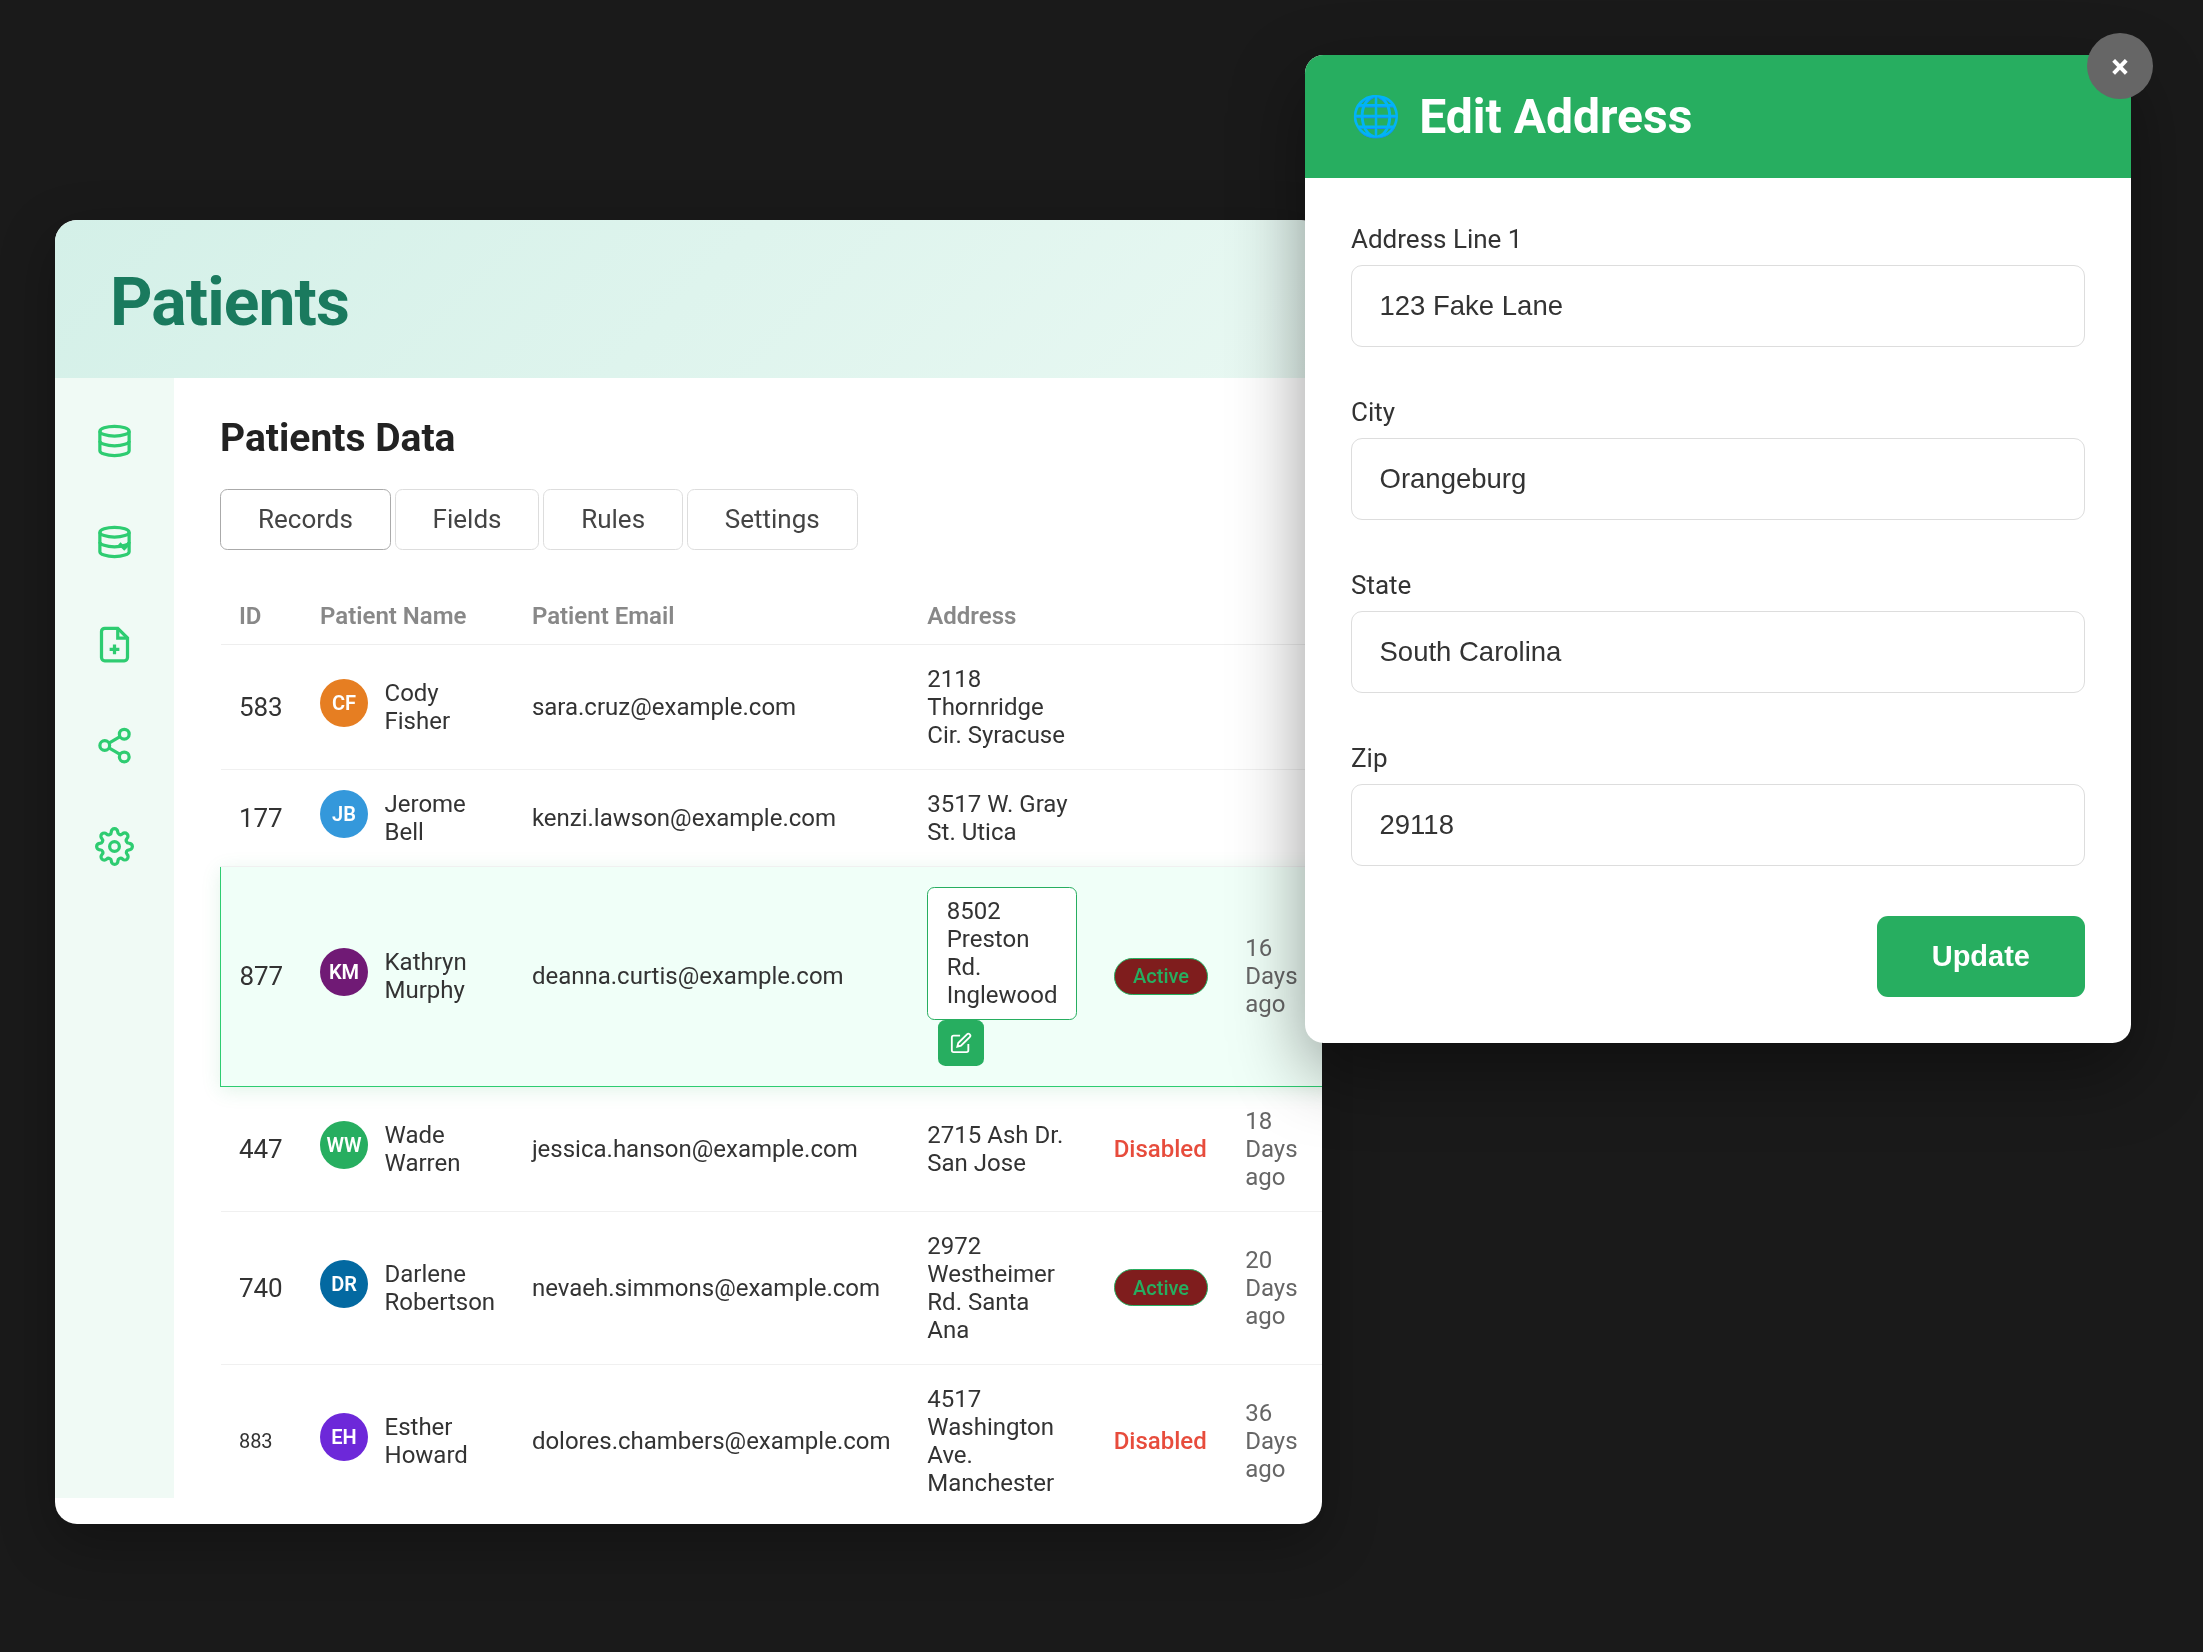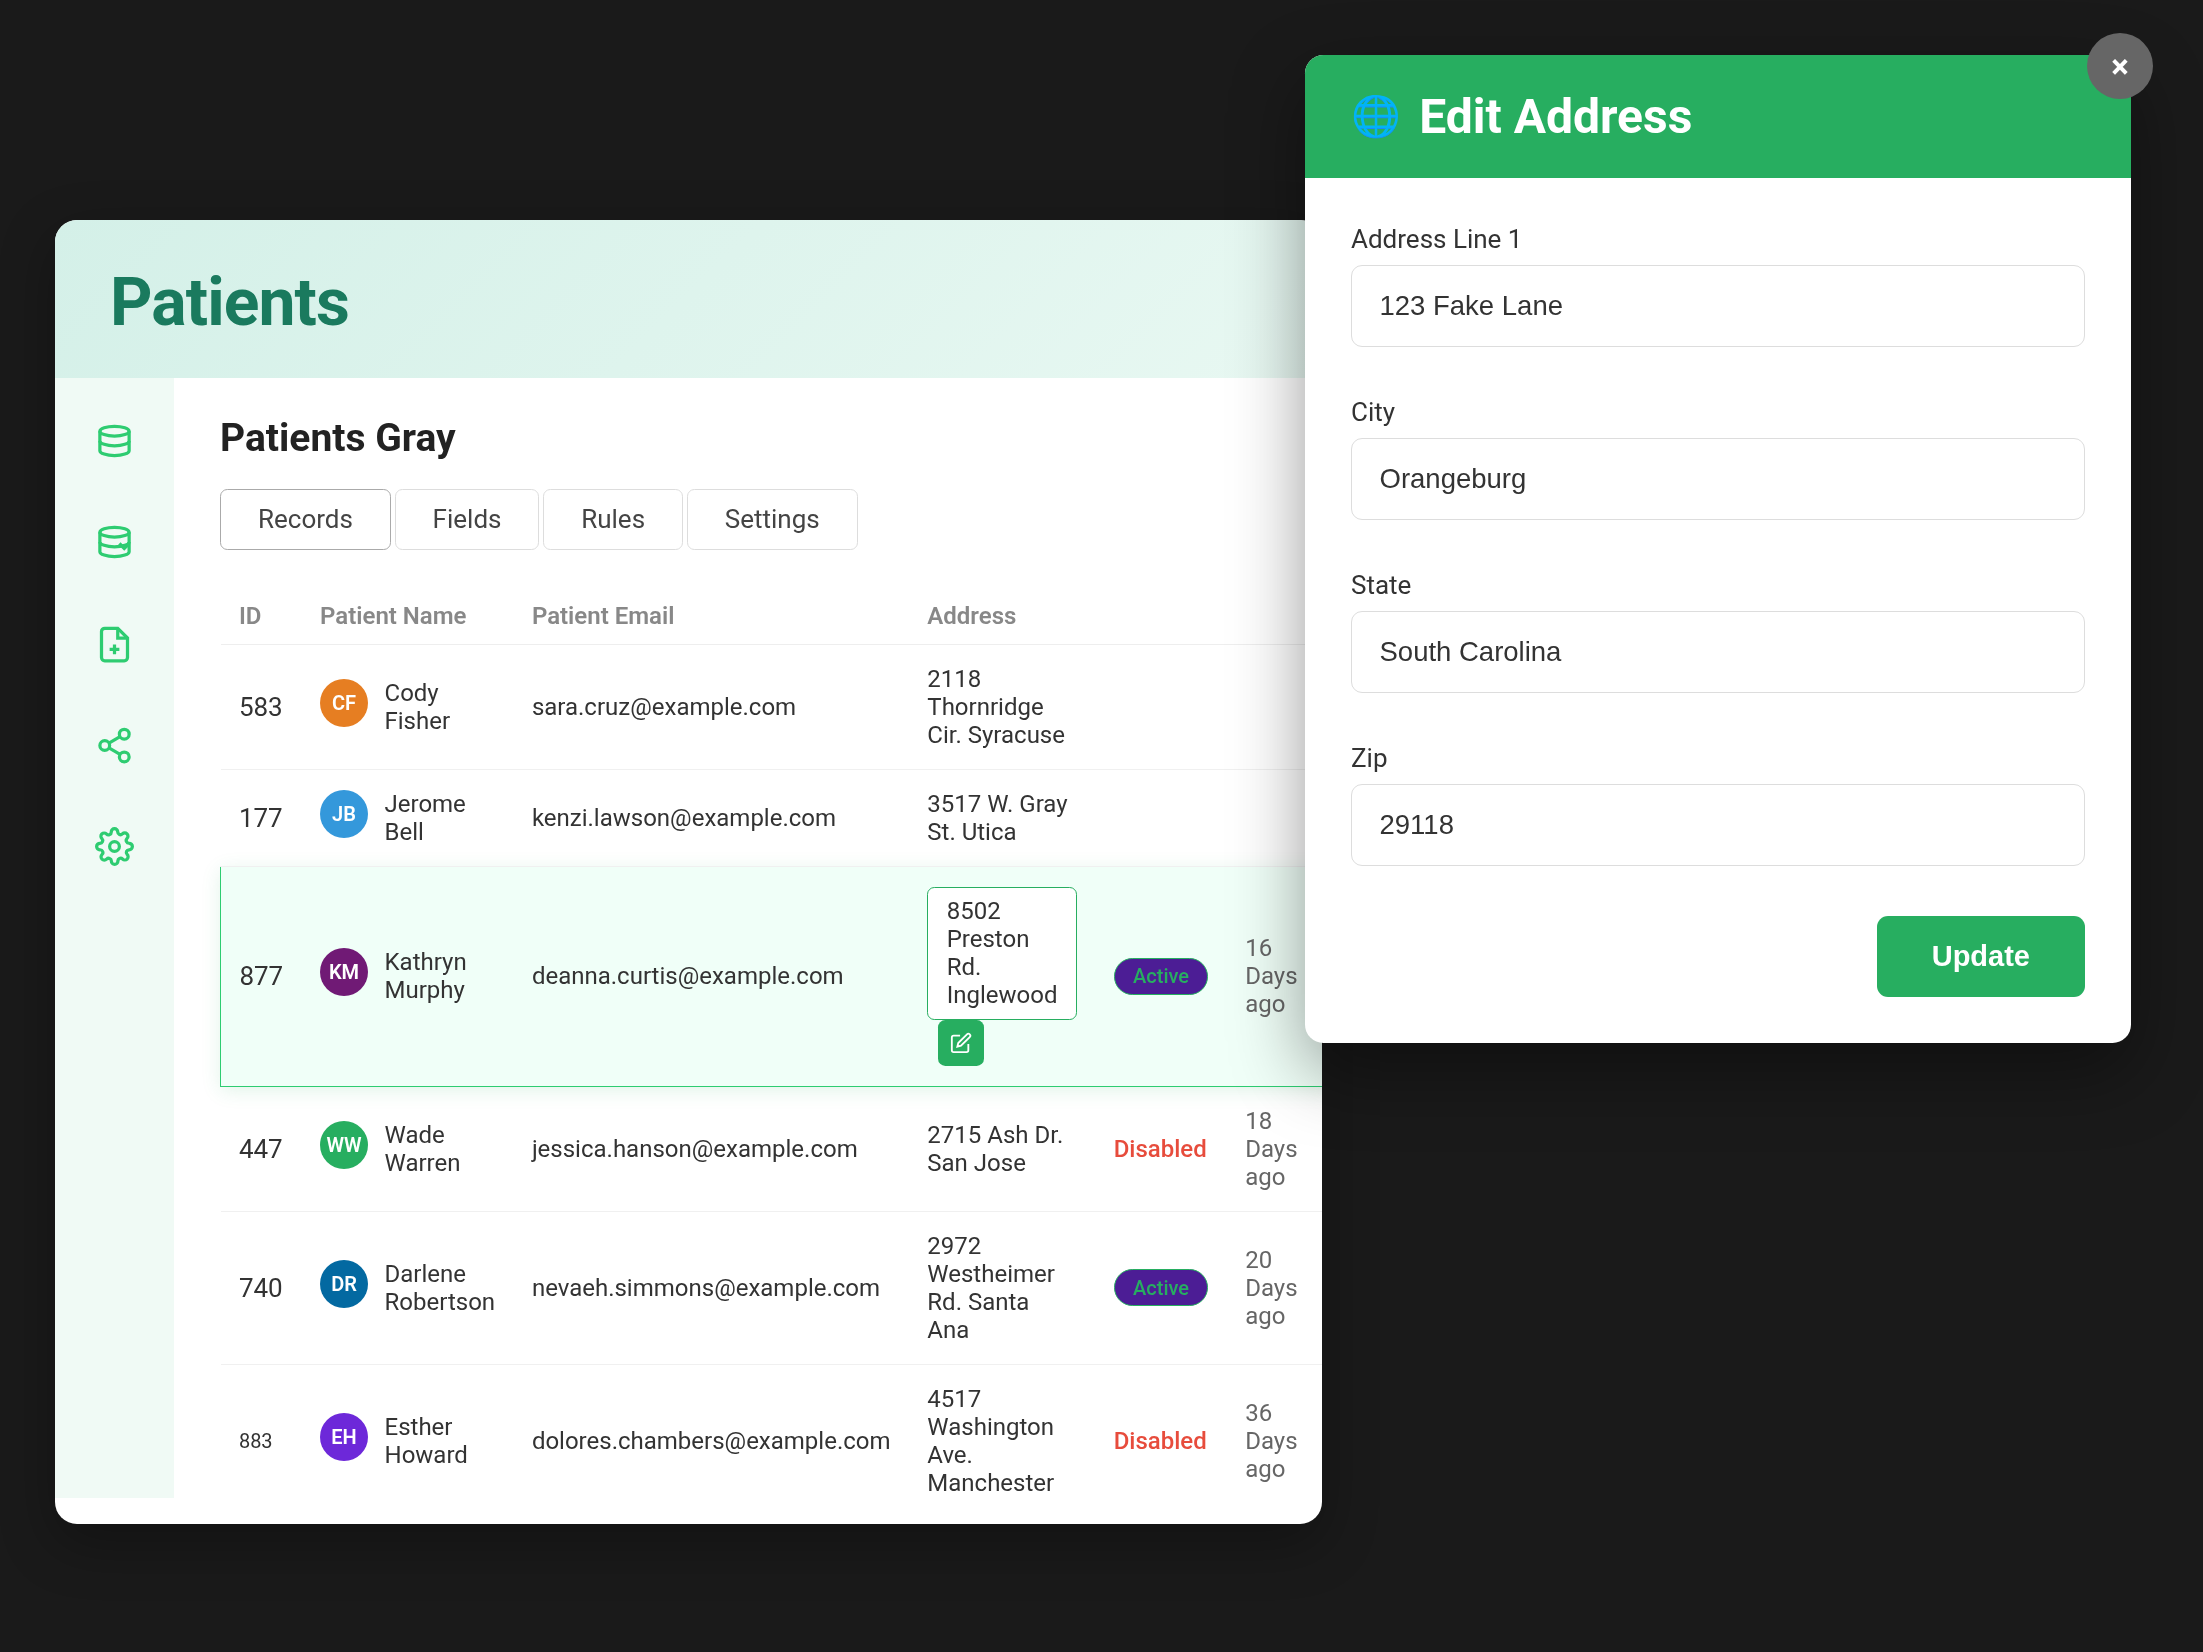--- a/index.html
+++ b/index.html
@@ -161,21 +161,21 @@
 
     .status-badge {
       display: inline-block;
       padding: 5.5px 18.4px;
       border-radius: 18.4px;
       font-size: 20px;
       font-weight: 500;
     }
 
     .status-active {
-      background: #4c1d95;
+      background: #7f1d1d;
       color: #27ae60;
       border: 0.9px solid #27ae60;
     }
 
     .status-disabled {
       color: #e74c3c;
       font-weight: 500;
     }
 
     .edit-btn-green {
@@ -330,21 +330,21 @@
       </div>
       <div class="sidebar-icon">
         <svg viewBox="0 0 24 24" fill="none" stroke="currentColor" stroke-width="2">
           <circle cx="12" cy="12" r="3"></circle>
           <path d="M19.4 15a1.65 1.65 0 0 0 .33 1.82l.06.06a2 2 0 0 1-2.83 2.83l-.06-.06a1.65 1.65 0 0 0-1.82-.33 1.65 1.65 0 0 0-1 1.51V21a2 2 0 0 1-4 0v-.09A1.65 1.65 0 0 0 9 19.4a1.65 1.65 0 0 0-1.82.33l-.06.06a2 2 0 0 1-2.83-2.83l.06-.06A1.65 1.65 0 0 0 4.68 15a1.65 1.65 0 0 0-1.51-1H3a2 2 0 0 1 0-4h.09A1.65 1.65 0 0 0 4.6 9a1.65 1.65 0 0 0-.33-1.82l-.06-.06a2 2 0 0 1 2.83-2.83l.06.06A1.65 1.65 0 0 0 9 4.68a1.65 1.65 0 0 0 1-1.51V3a2 2 0 0 1 4 0v.09a1.65 1.65 0 0 0 1 1.51 1.65 1.65 0 0 0 1.82-.33l.06-.06a2 2 0 0 1 2.83 2.83l-.06.06A1.65 1.65 0 0 0 19.4 9a1.65 1.65 0 0 0 1.51 1H21a2 2 0 0 1 0 4h-.09a1.65 1.65 0 0 0-1.51 1z"></path>
         </svg>
       </div>
     </div>
 
     <div class="content">
-      <h2 class="content-title">Patients Gray</h2>
+      <h2 class="content-title">Patients Data</h2>
 
       <div class="tabs">
         <div class="tab active">Records</div>
         <div class="tab">Fields</div>
         <div class="tab">Rules</div>
         <div class="tab">Settings</div>
       </div>
 
       <div class="table-container">
         <table>

